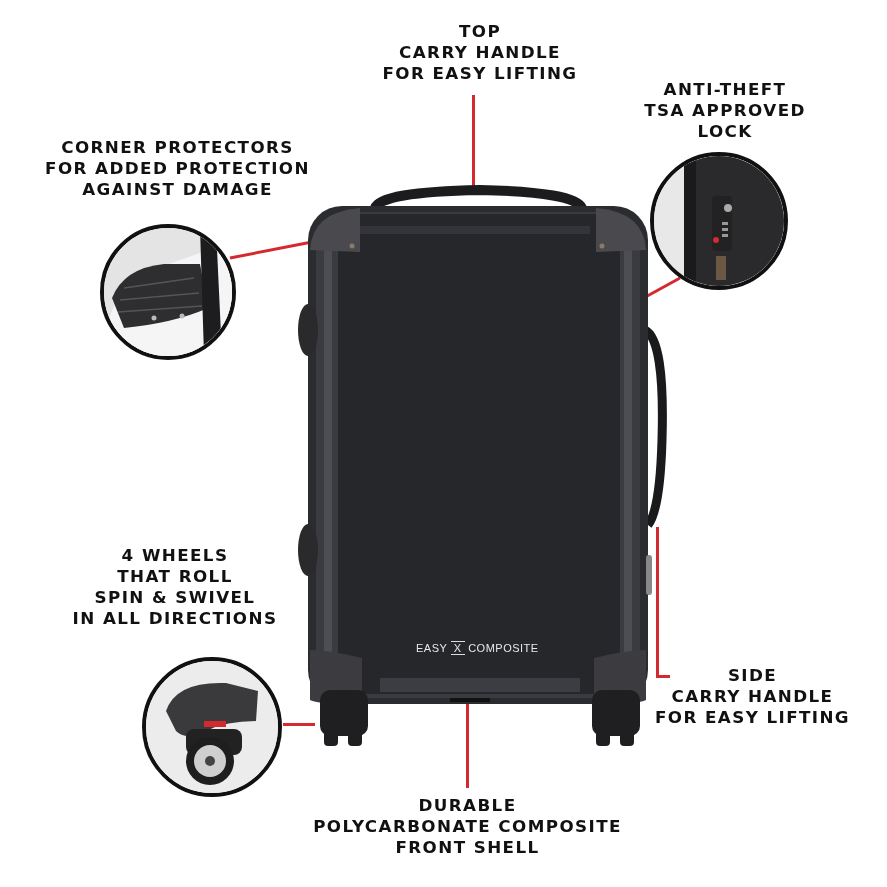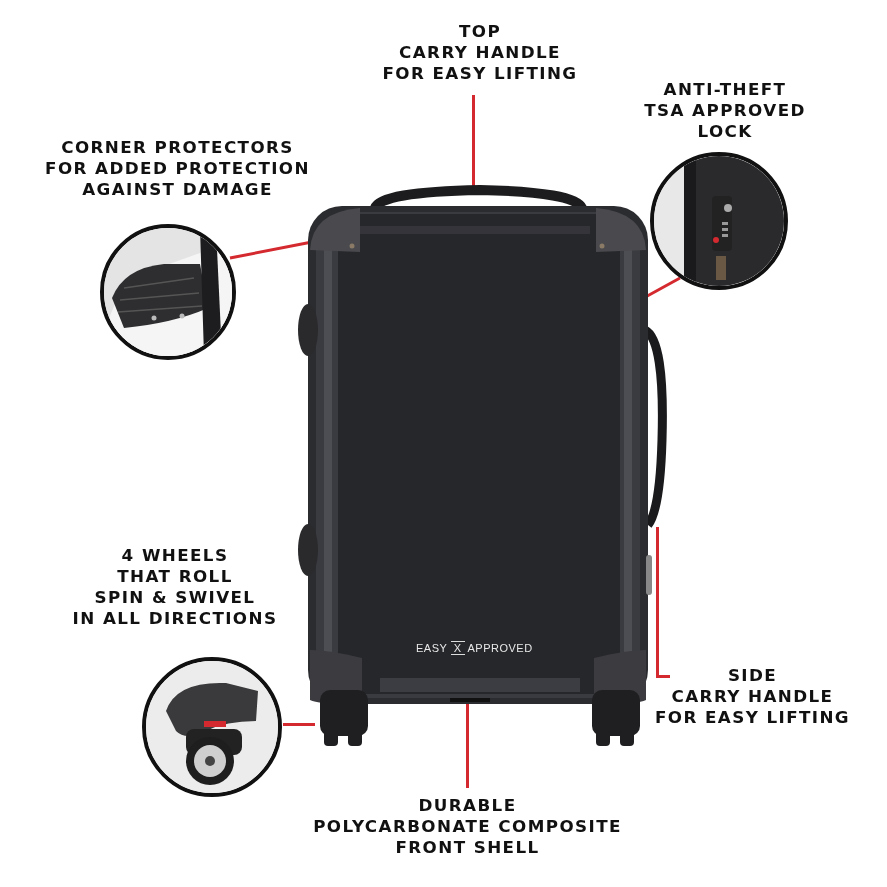--- a/index.html
+++ b/index.html
@@ -61,21 +61,21 @@
       <rect x="302" y="510" width="48" height="46" rx="10"></rect>
       <rect x="34" y="550" width="14" height="16" rx="4"></rect>
       <rect x="58" y="550" width="14" height="16" rx="4"></rect>
       <rect x="306" y="550" width="14" height="16" rx="4"></rect>
       <rect x="330" y="550" width="14" height="16" rx="4"></rect>
     </g>
   </svg>
   <div style="position:absolute;left:126px;top:462px;color:#e8e8e8;font-size:11px;letter-spacing:0.5px;font-family:'Liberation Sans',sans-serif;white-space:nowrap;">
     <span>EASY</span>
     <span style="border-top:1px solid #ddd;border-bottom:1px solid #ddd;padding:0 3px;">X</span>
-    <span>APPROVED</span>
+    <span>COMPOSITE</span>
   </div>
 </div>
 
 <div class="circle" style="left:100px;top:224px;width:136px;height:136px;">
   <svg width="128" height="128" viewBox="0 0 128 128">
     <rect width="128" height="128" fill="#e4e4e4"></rect>
     <path d="M0 110 Q10 60 40 45 L110 20 L128 30 L128 128 L0 128 Z" fill="#f5f5f5"></path>
     <path d="M8 70 Q20 40 60 36 L96 36 L104 80 Q70 95 20 100 Z" fill="#2e2e30"></path>
     <path d="M96 0 L112 0 L118 128 L100 128 Z" fill="#1d1d1f"></path>
     <g stroke="#555" stroke-width="1.5">

